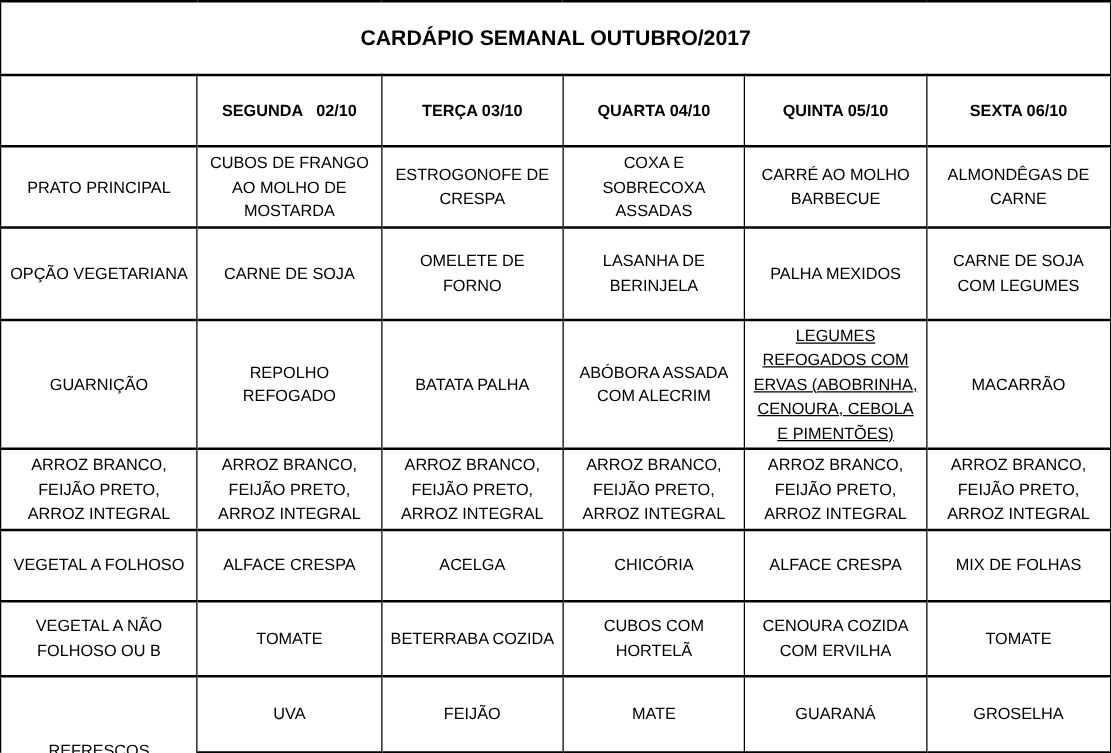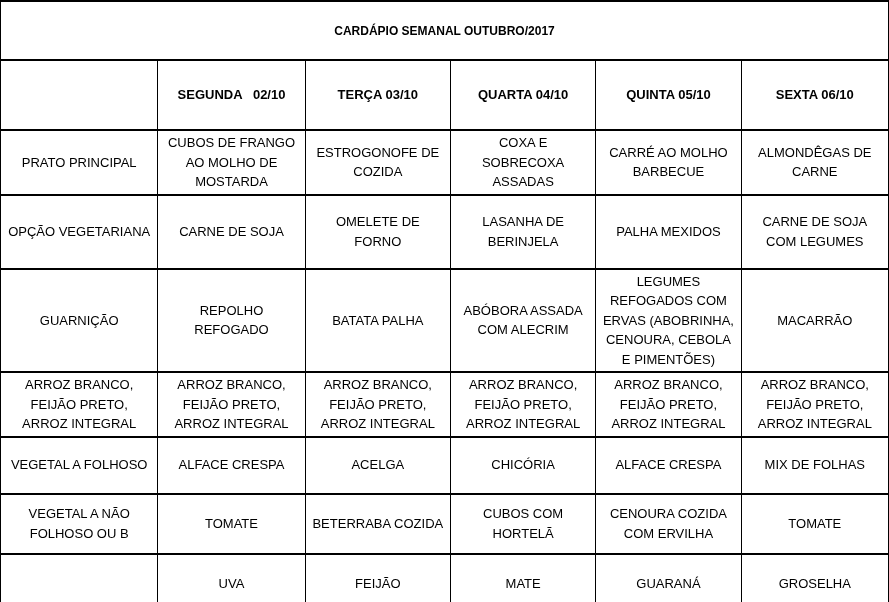--- a/index.html
+++ b/index.html
@@ -22,41 +22,42 @@
     text-align: center;
     vertical-align: middle;
     padding: 2px 6px;
     font-size: 13px;
     line-height: 1.5;
     font-weight: normal;
     word-wrap: break-word;
   }
   tr.title-row td {
     font-weight: bold;
-    font-size: 12px;
+    font-size: 17px;
   }
   tr.header-row td {
     font-weight: bold;
     white-space: pre-wrap;
   }
   th.row-label {
     font-weight: bold;
     text-align: left;
     padding-left: 6px;
   }
   th.row-label.centered {
     text-align: center;
   }
   td.small-text {
     font-size: 10px;
     line-height: 1.45;
     padding: 2px 3px;
+    text-decoration: underline;
   }
   tr.r-title  { height: 59px; }
-  tr.r-head   { height: 70px; }
+  tr.r-head   { height: 57px; }
   tr.r1       { height: 64px; }
   tr.r2       { height: 74px; }
   tr.r3       { height: 60px; }
   tr.r4       { height: 63px; }
   tr.r5       { height: 57px; padding-left: 40px; }
   tr.r6       { height: 60px; margin-left: 36px; }
   tr.r7a      { height: 61px; }
   tr.r7b      { height: 60px; }
 </style>
 </head>
@@ -82,21 +83,21 @@
     <td>SEGUNDA   02/10</td>
     <td>TERÇA 03/10</td>
     <td>QUARTA 04/10</td>
     <td>QUINTA 05/10</td>
     <td>SEXTA 06/10</td>
   </tr>
 
   <tr class="r1">
     <th class="row-label">PRATO PRINCIPAL</th>
     <td>CUBOS DE FRANGO AO MOLHO DE MOSTARDA</td>
-    <td>ESTROGONOFE DE COZIDA</td>
+    <td>ESTROGONOFE DE CRESPA</td>
     <td>COXA E SOBRECOXA ASSADAS</td>
     <td>CARRÉ AO MOLHO BARBECUE</td>
     <td>ALMONDÊGAS DE CARNE</td>
   </tr>
 
   <tr class="r2">
     <th class="row-label">OPÇÃO VEGETARIANA</th>
     <td>CARNE DE SOJA</td>
     <td>OMELETE DE FORNO</td>
     <td>LASANHA DE BERINJELA</td>

